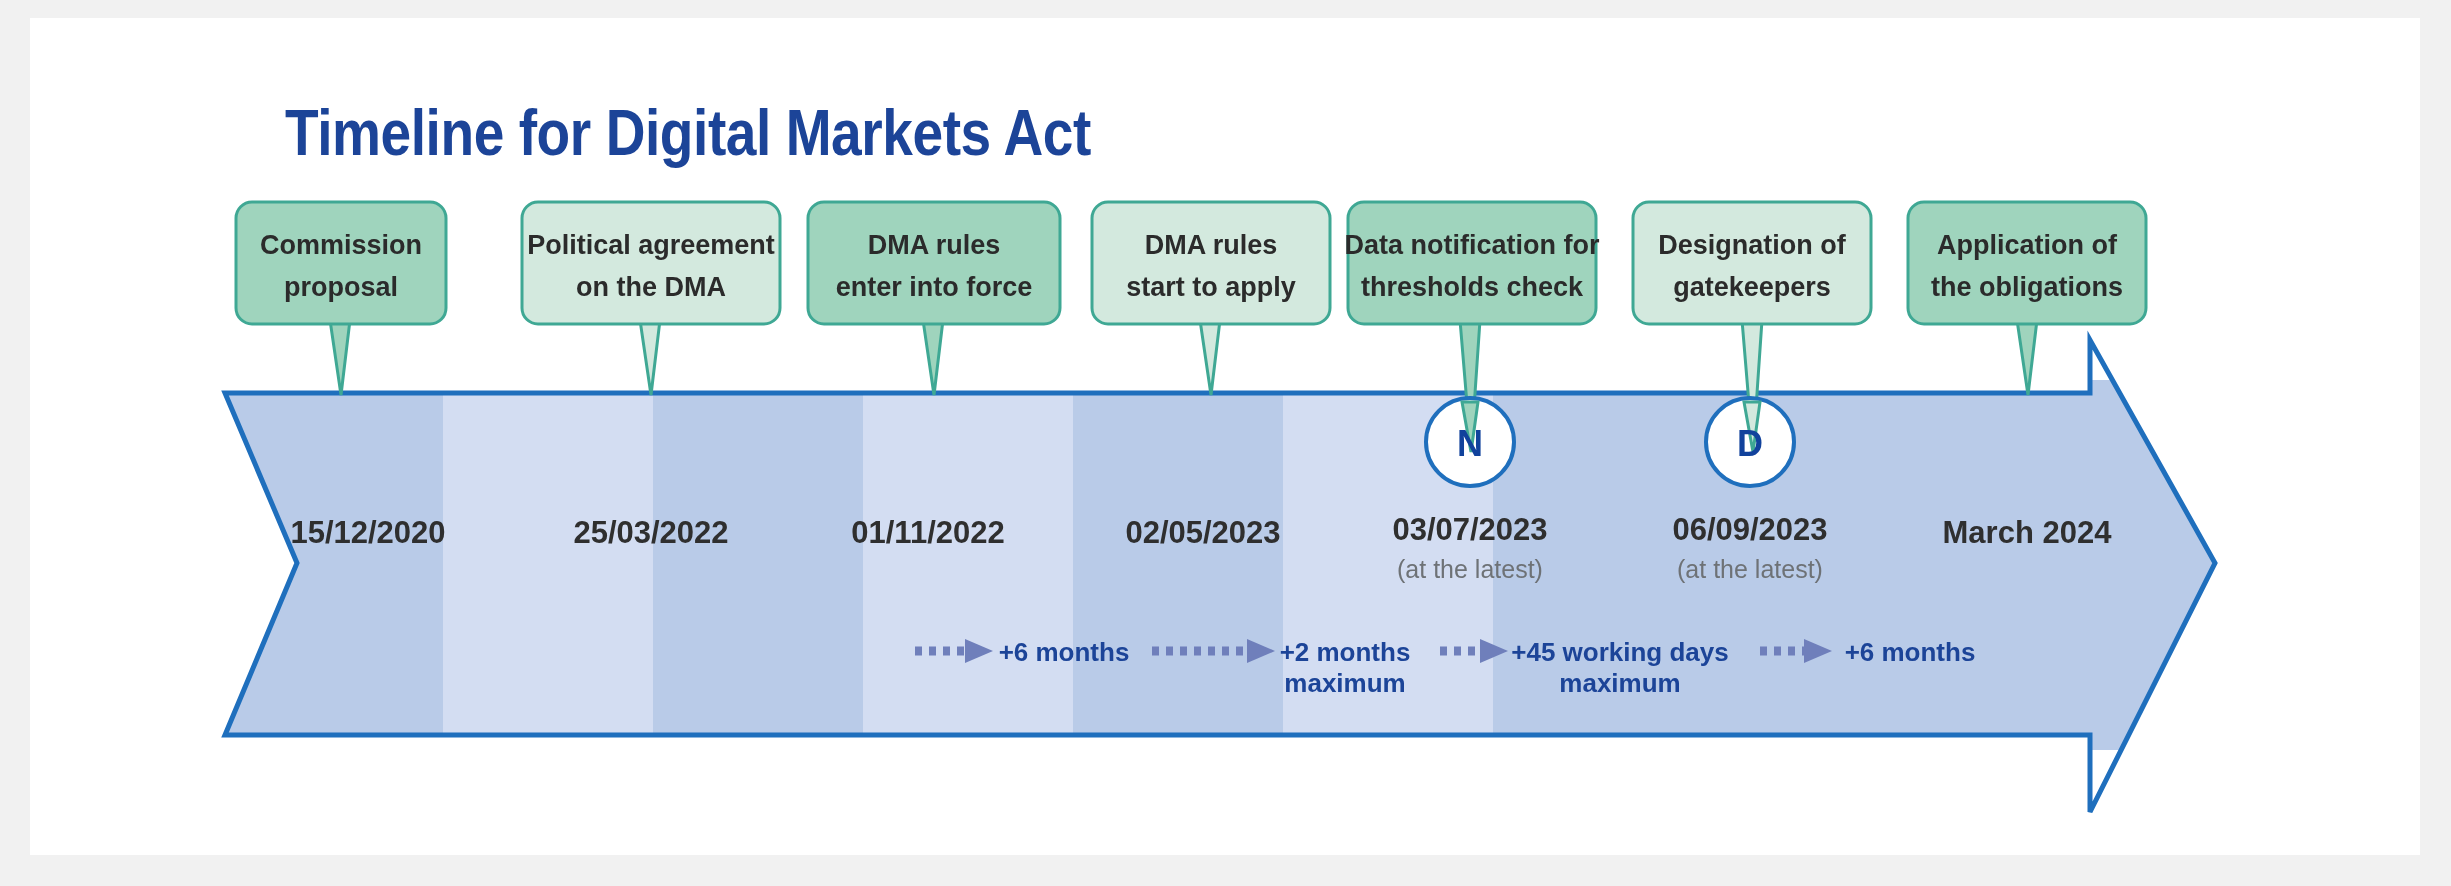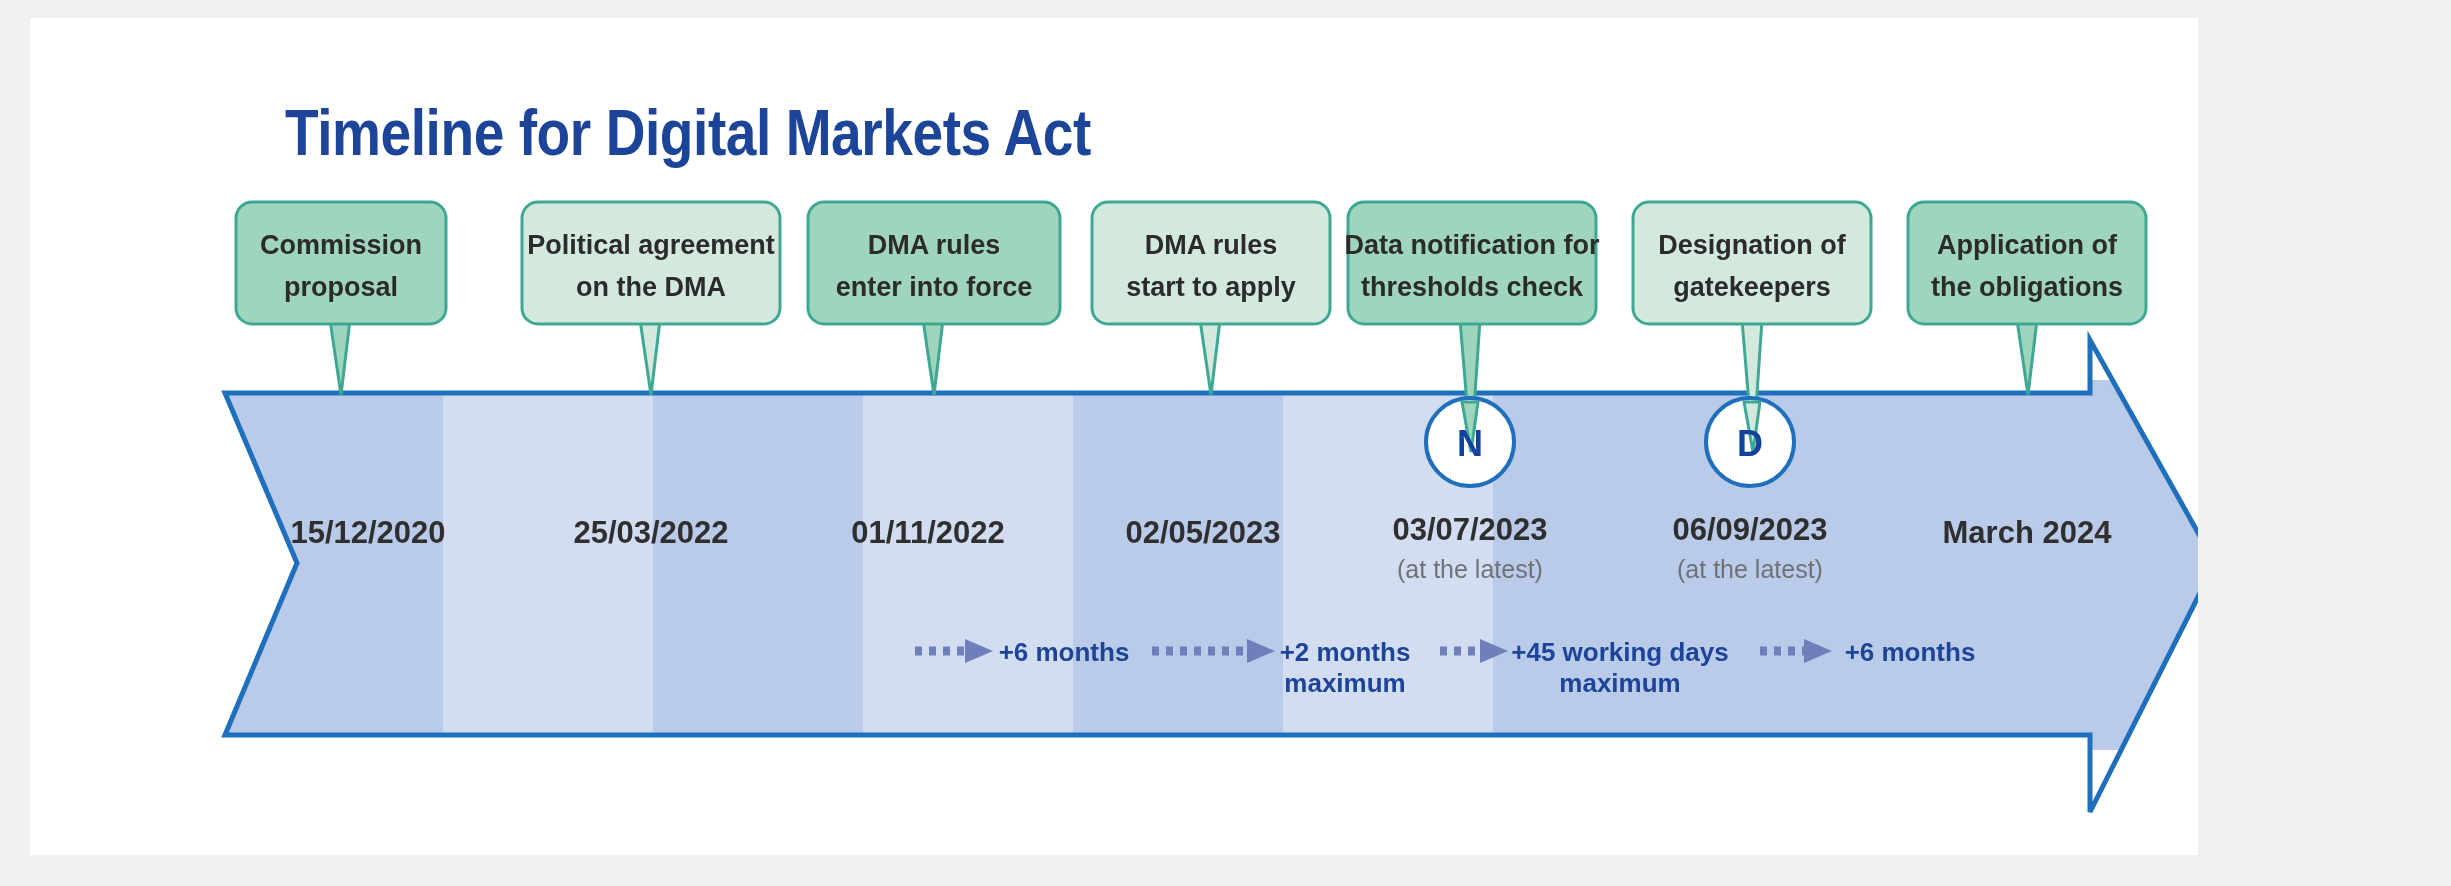--- a/index.html
+++ b/index.html
@@ -3,21 +3,21 @@
 <meta charset="utf-8">
 <style>
   html, body {
     margin: 0;
     padding: 0;
     background: #f1f1f1;
     font-family: "Liberation Sans", sans-serif;
   }
   #page {
     position: relative;
-    width: 2198px;
+    width: 2451px;
     height: 886px;
     background: #f1f1f1;
     overflow: hidden;
   }
   #card {
     position: absolute;
     left: 30px;
     top: 18px;
     width: 2390px;
     height: 837px;

